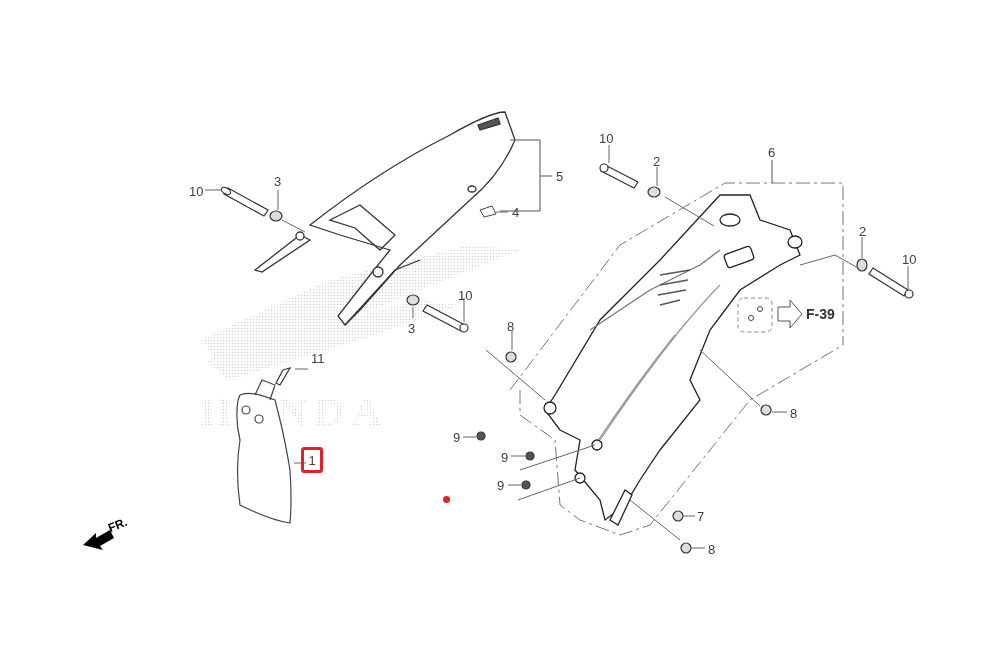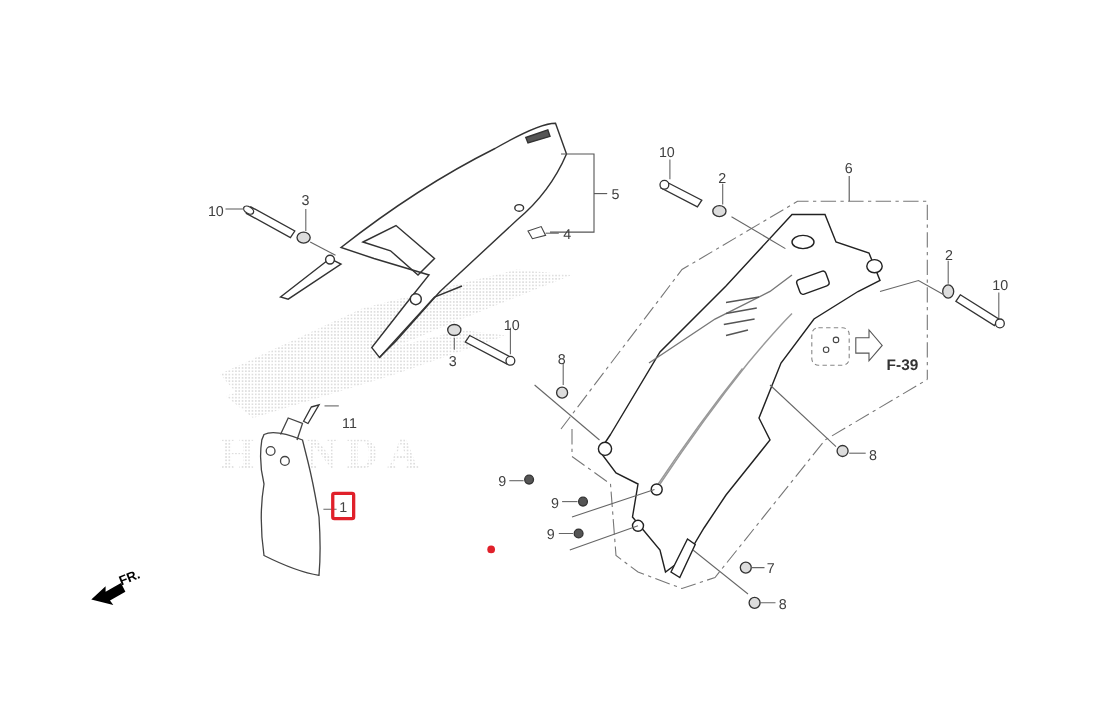--- a/index.html
+++ b/index.html
@@ -158,23 +158,23 @@
 <div class="lbl" style="left:507px;top:320px">8</div>
 <div class="lbl" style="left:790px;top:407px">8</div>
 <div class="lbl" style="left:708px;top:543px">8</div>
 <div class="lbl" style="left:453px;top:431px">9</div>
 <div class="lbl" style="left:501px;top:451px">9</div>
 <div class="lbl" style="left:497px;top:479px">9</div>
 <div class="lbl" style="left:189px;top:185px">10</div>
 <div class="lbl" style="left:458px;top:289px">10</div>
 <div class="lbl" style="left:599px;top:132px">10</div>
 <div class="lbl" style="left:902px;top:253px">10</div>
-<div class="lbl" style="left:311px;top:378px">11</div>
+<div class="lbl" style="left:311px;top:352px">11</div>
 
 <div class="hl" style="left:301px;top:447px">
   <span>1</span>
 </div>
 
-<div class="ref" style="left:806px;top:323px">F-39</div>
+<div class="ref" style="left:806px;top:306px">F-39</div>
 
 <div class="fr" style="left:108px;top:518px">FR.</div>
 
 <div class="dot" style="left:443px;top:496px"></div>
 
 </body></html>

